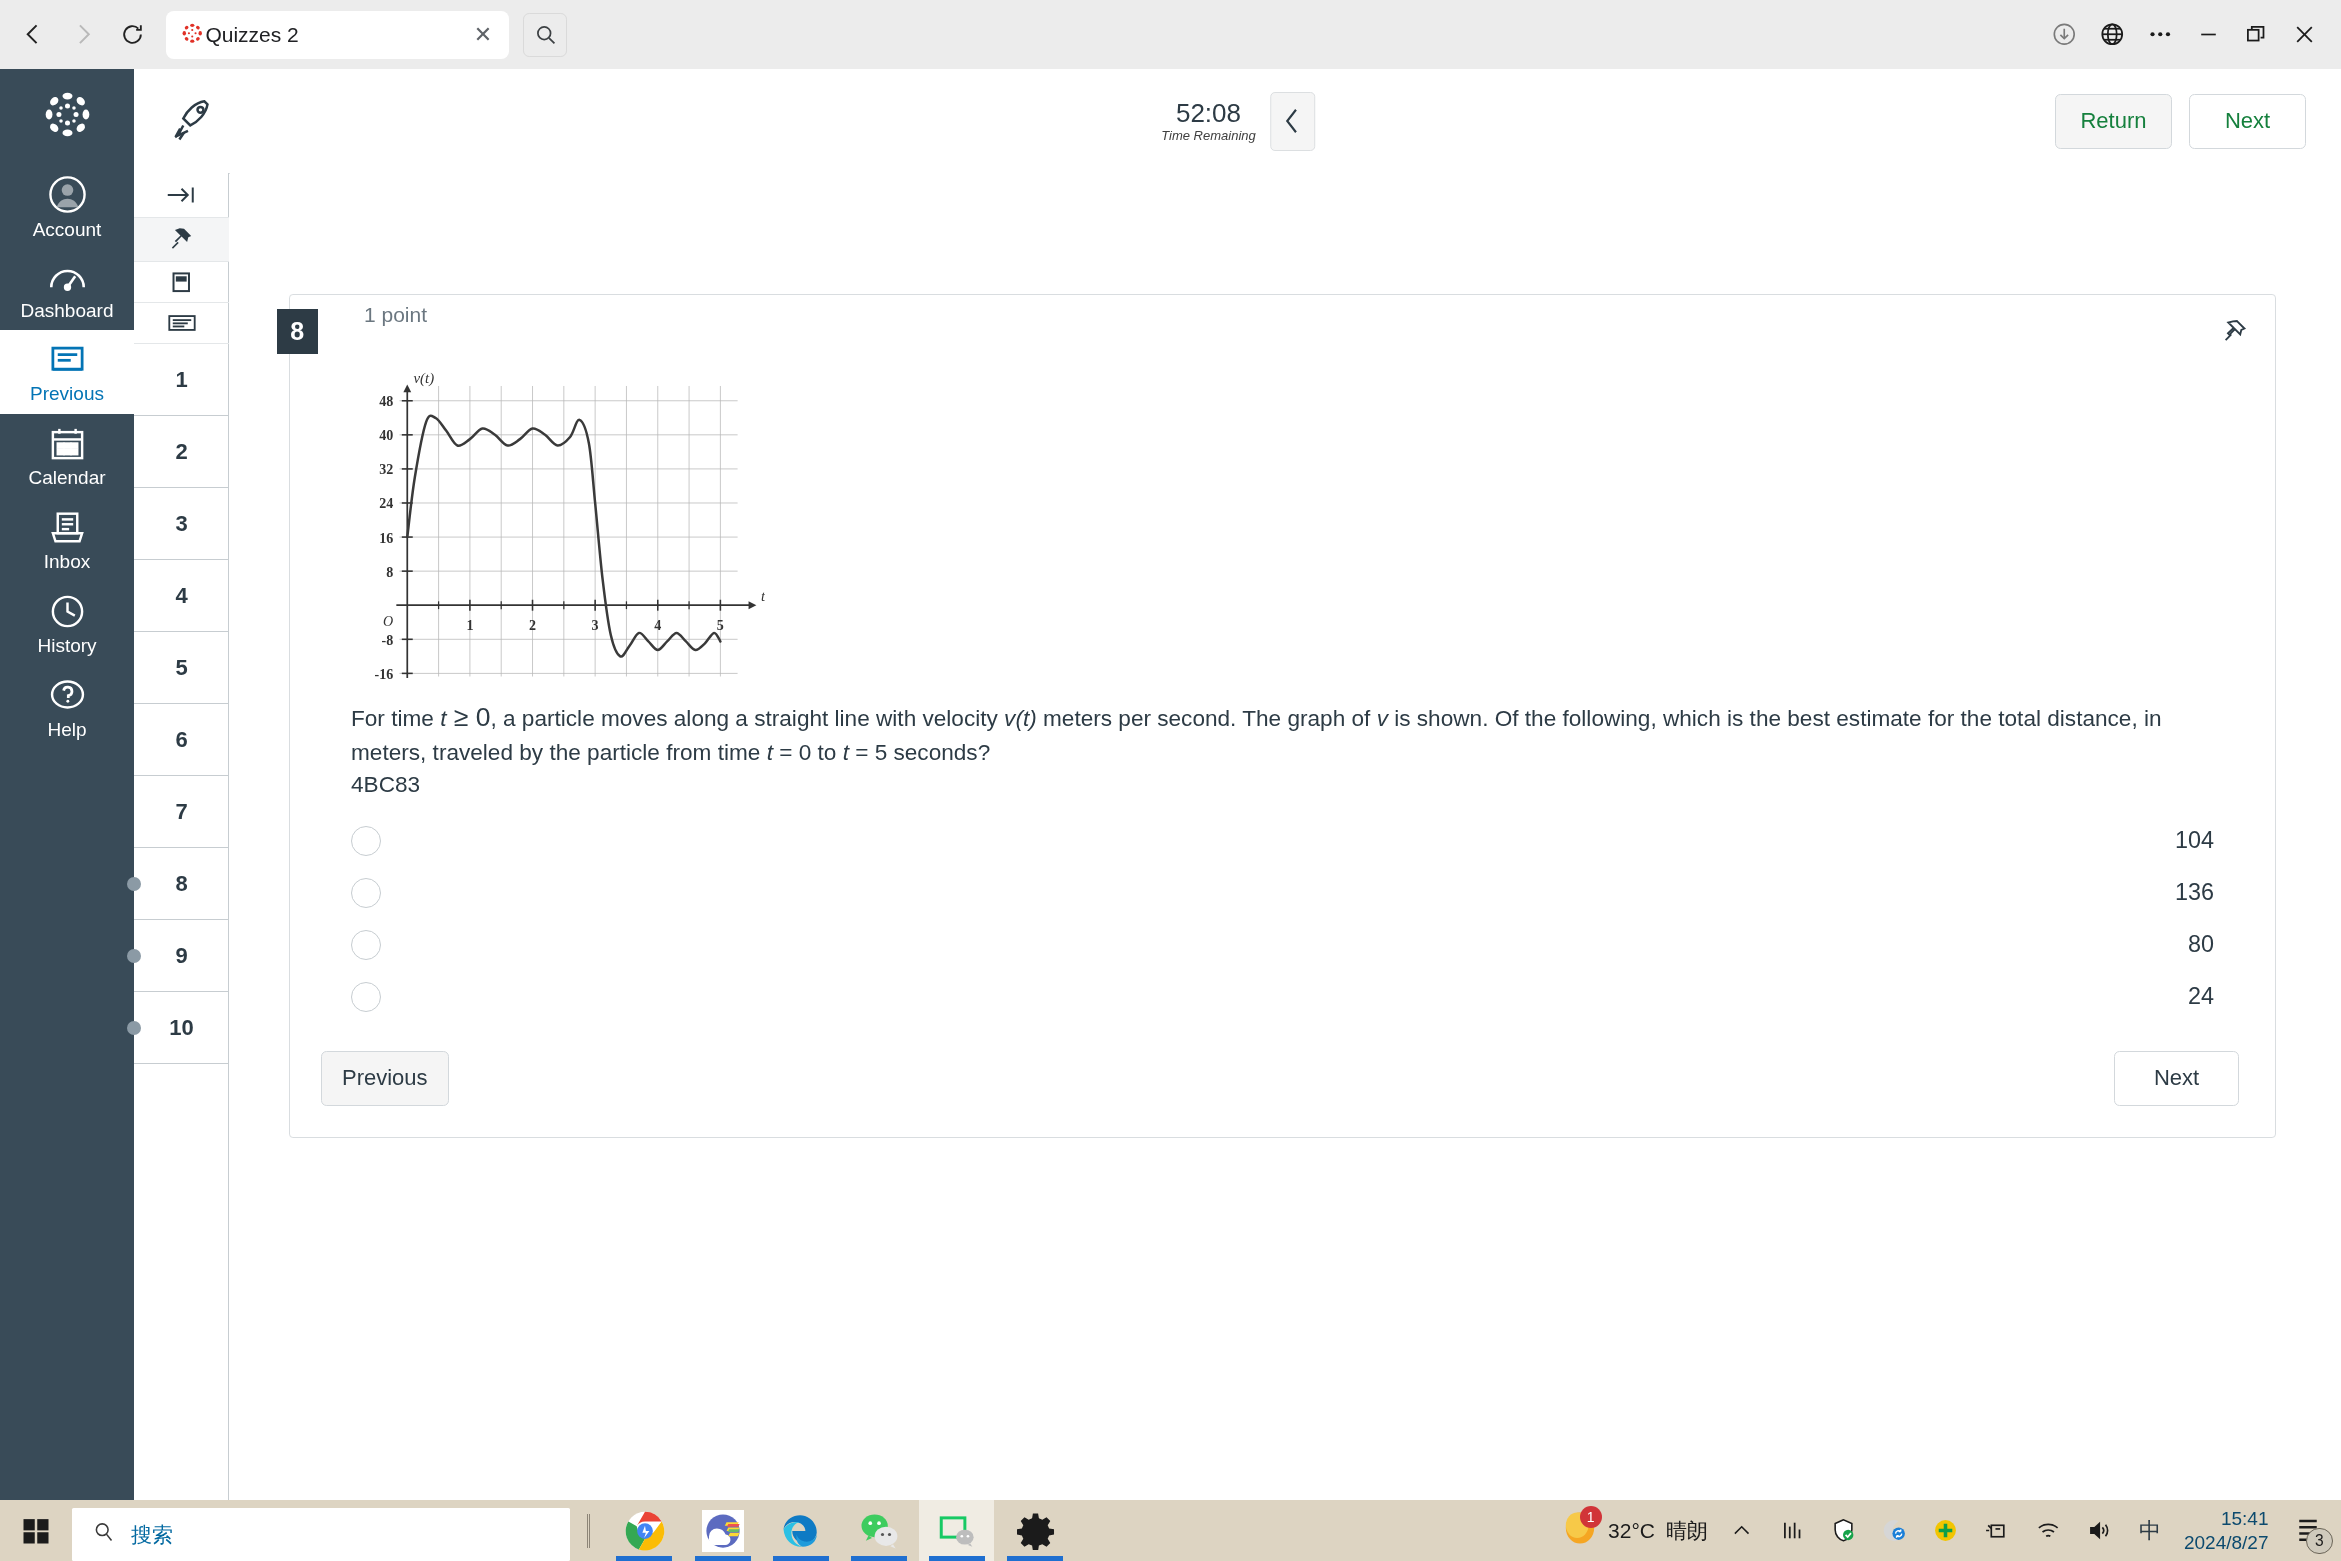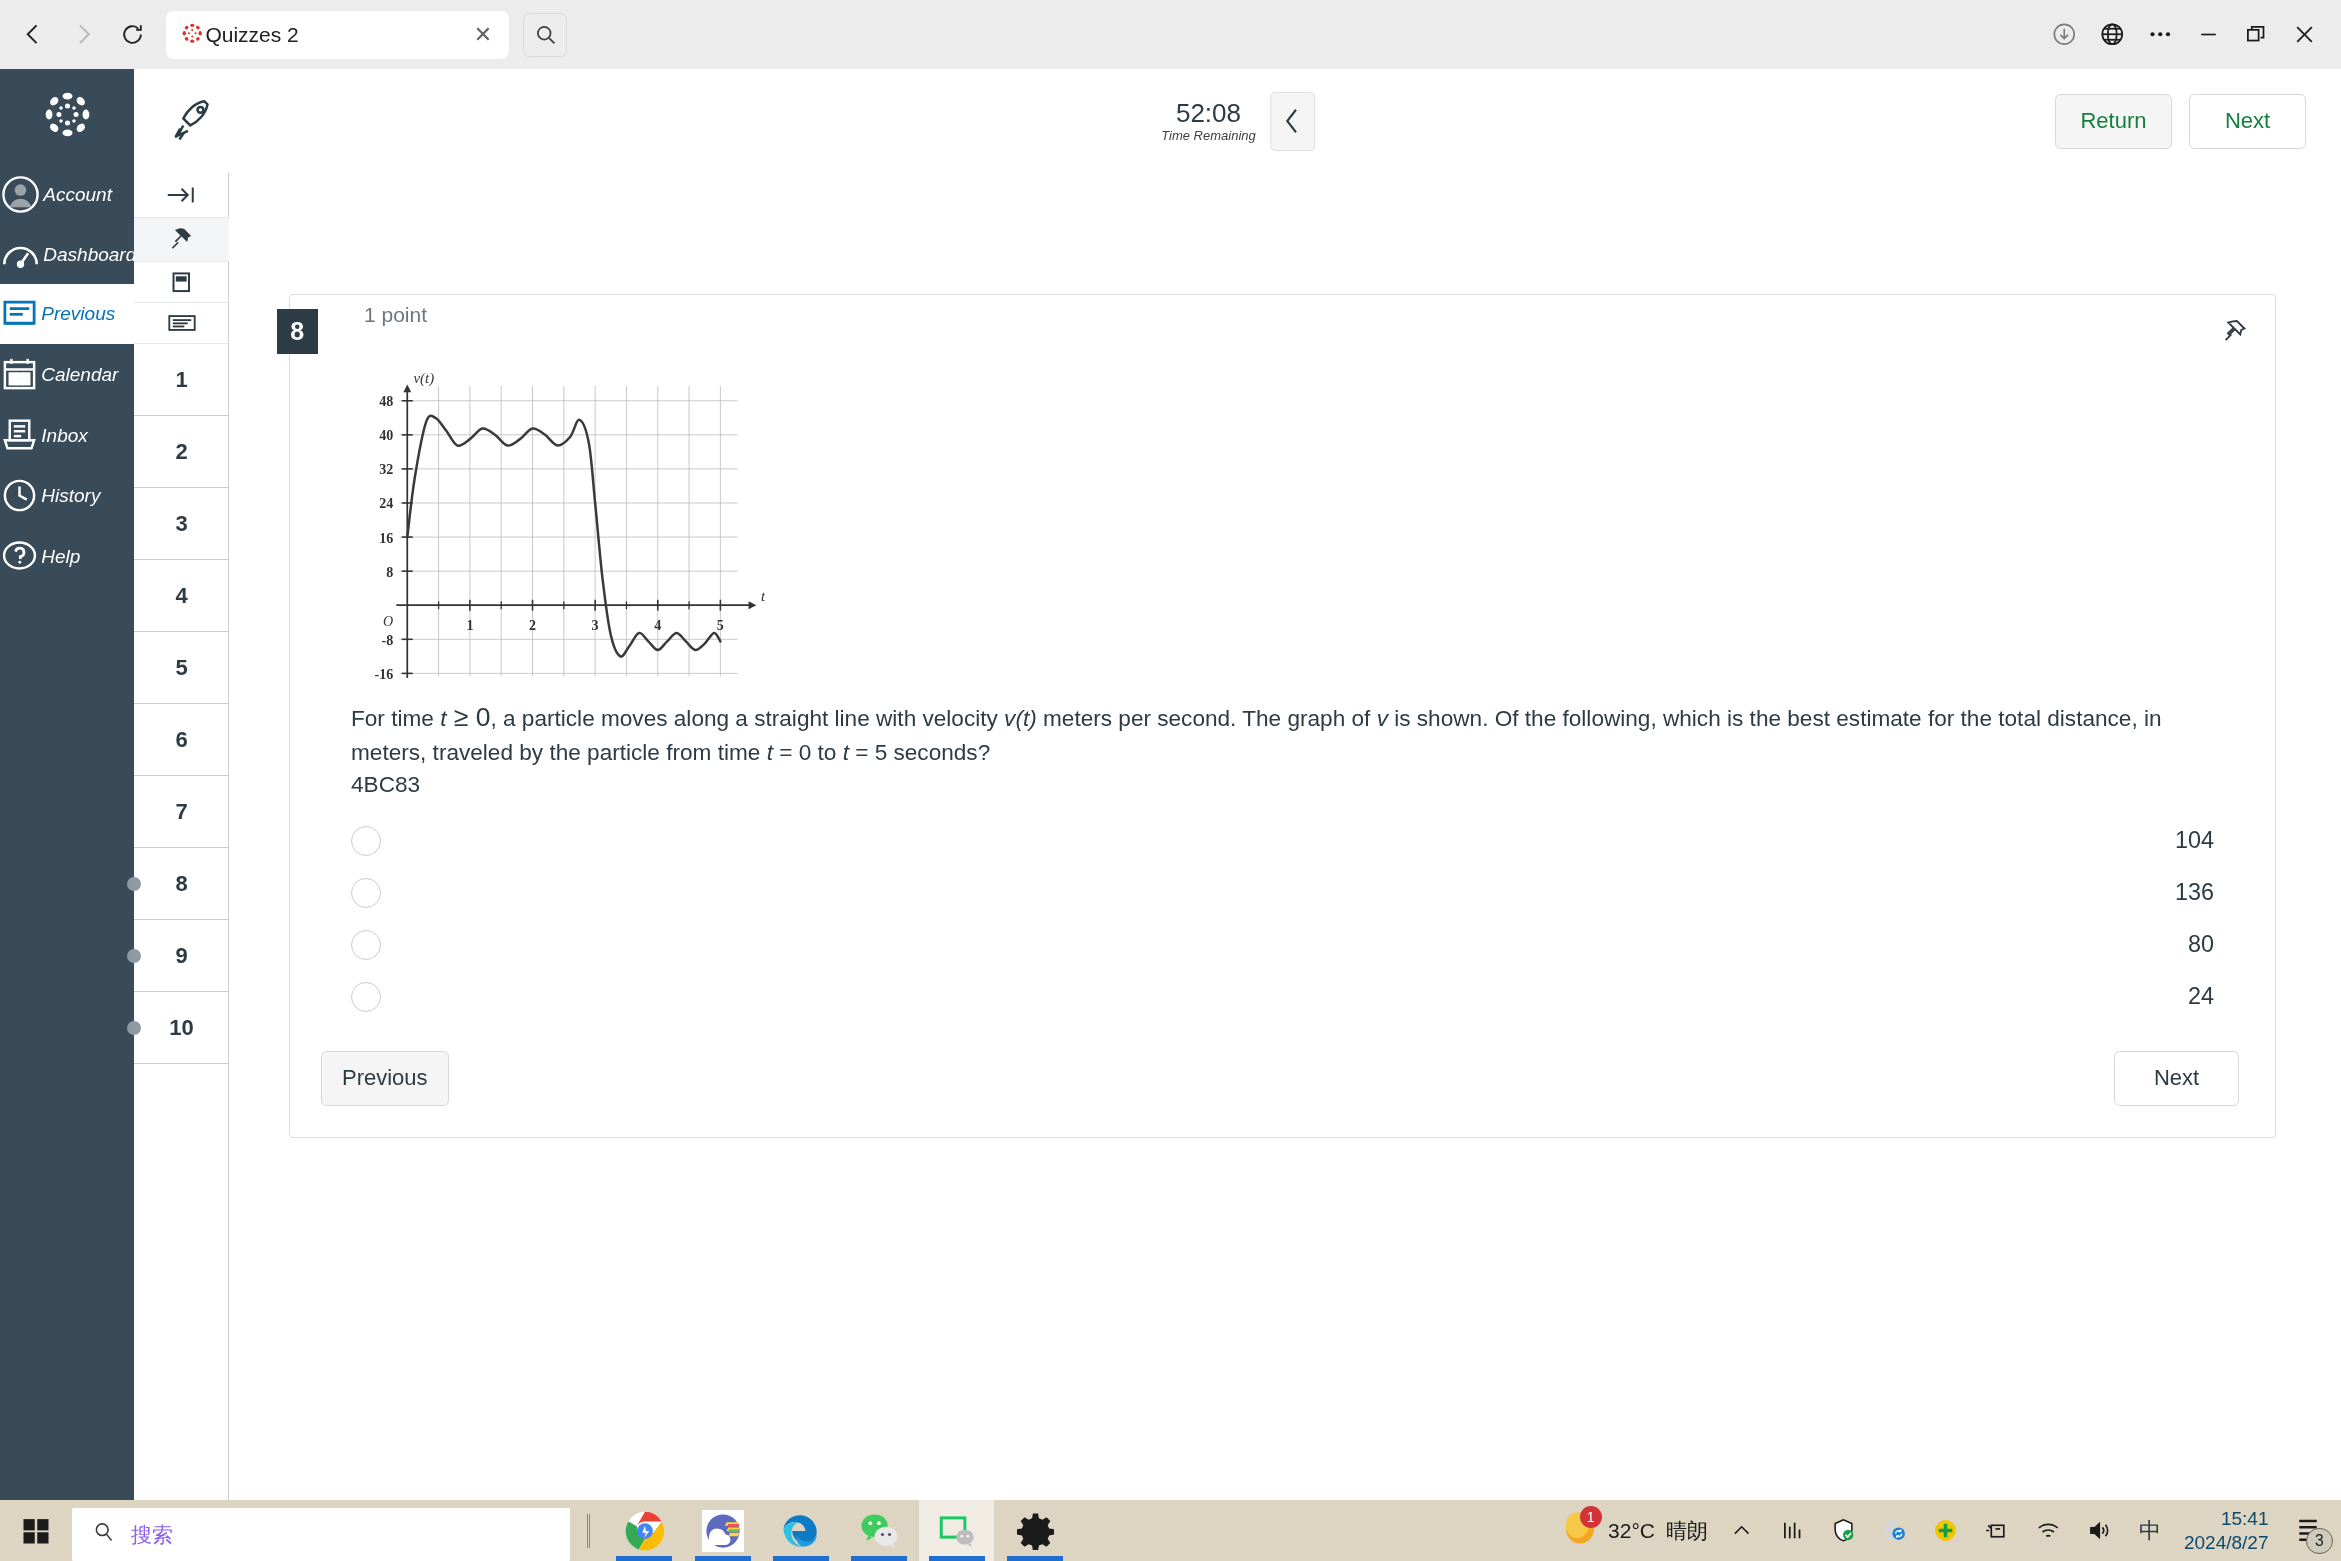--- a/index.html
+++ b/index.html
@@ -39,22 +39,22 @@
     color: #1b1b1b;
   }
 
   
   #canvas-nav {
     position: absolute; top: 69px; left: 0; width: 134px; height: 1493px;
     background: #394B58; display: flex; flex-direction: column; align-items: center;
   }
   .canvas-logo { margin-top: 15.6px; margin-bottom: 17px; }
   .gnav-item {
-    width: 134px; padding: 10px 0 8.6px 0; display: flex; flex-direction: row;
-    align-items: center; gap: 2.3px; color: #ffffff; text-decoration: none; font-style: italic;
+    width: 134px; padding: 10px 0 8.6px 0; display: flex; flex-direction: column;
+    align-items: center; gap: 2.3px; color: #ffffff; text-decoration: none;
   }
   .gnav-item .gnav-label { font-size: 19px; line-height: 1.1; }
   .gnav-item.active { background: #ffffff; color: #0374B5; }
   .gnav-collapse {
     margin-top: auto; margin-bottom: 25px; width: 134px; display: flex;
     align-items: center; justify-content: center; color: #fff;
   }
 
   
   #question-nav {
@@ -141,21 +141,21 @@
 
   
   #taskbar {
     position: absolute; bottom: 0; left: 0; width: 2342px; height: 61px;
     background: #ddd4c2; display: flex; align-items: center;
   }
   .start-btn { width: 72px; height: 61px; display: flex; align-items: center; justify-content: center; }
   .tb-search {
     width: 498px; height: 53px; background: #fff; border-radius: 1.6px;
     display: flex; align-items: center; gap: 15.6px; padding-left: 20px;
-    color: #8b5cf6; font-size: 21px; margin-top: 8px;
+    color: #0369a1; font-size: 21px; margin-top: 8px;
   }
   .tb-divider { width: 3.1px; height: 34px; border-left: 1.6px solid #8d8577; border-right: 1.6px solid #8d8577; margin: 0 17px; }
   .tb-apps { display: flex; align-items: center; gap: 3.1px; }
   .tb-app {
     width: 75px; height: 61px; display: flex; align-items: center; justify-content: center;
     position: relative;
   }
   .tb-app.active { background: rgba(255,255,255,0.55); }
   .tb-app .underline {
     position: absolute; bottom: 0; left: 9.4px; width: 56px; height: 4.7px; background: #1f6fd0;

